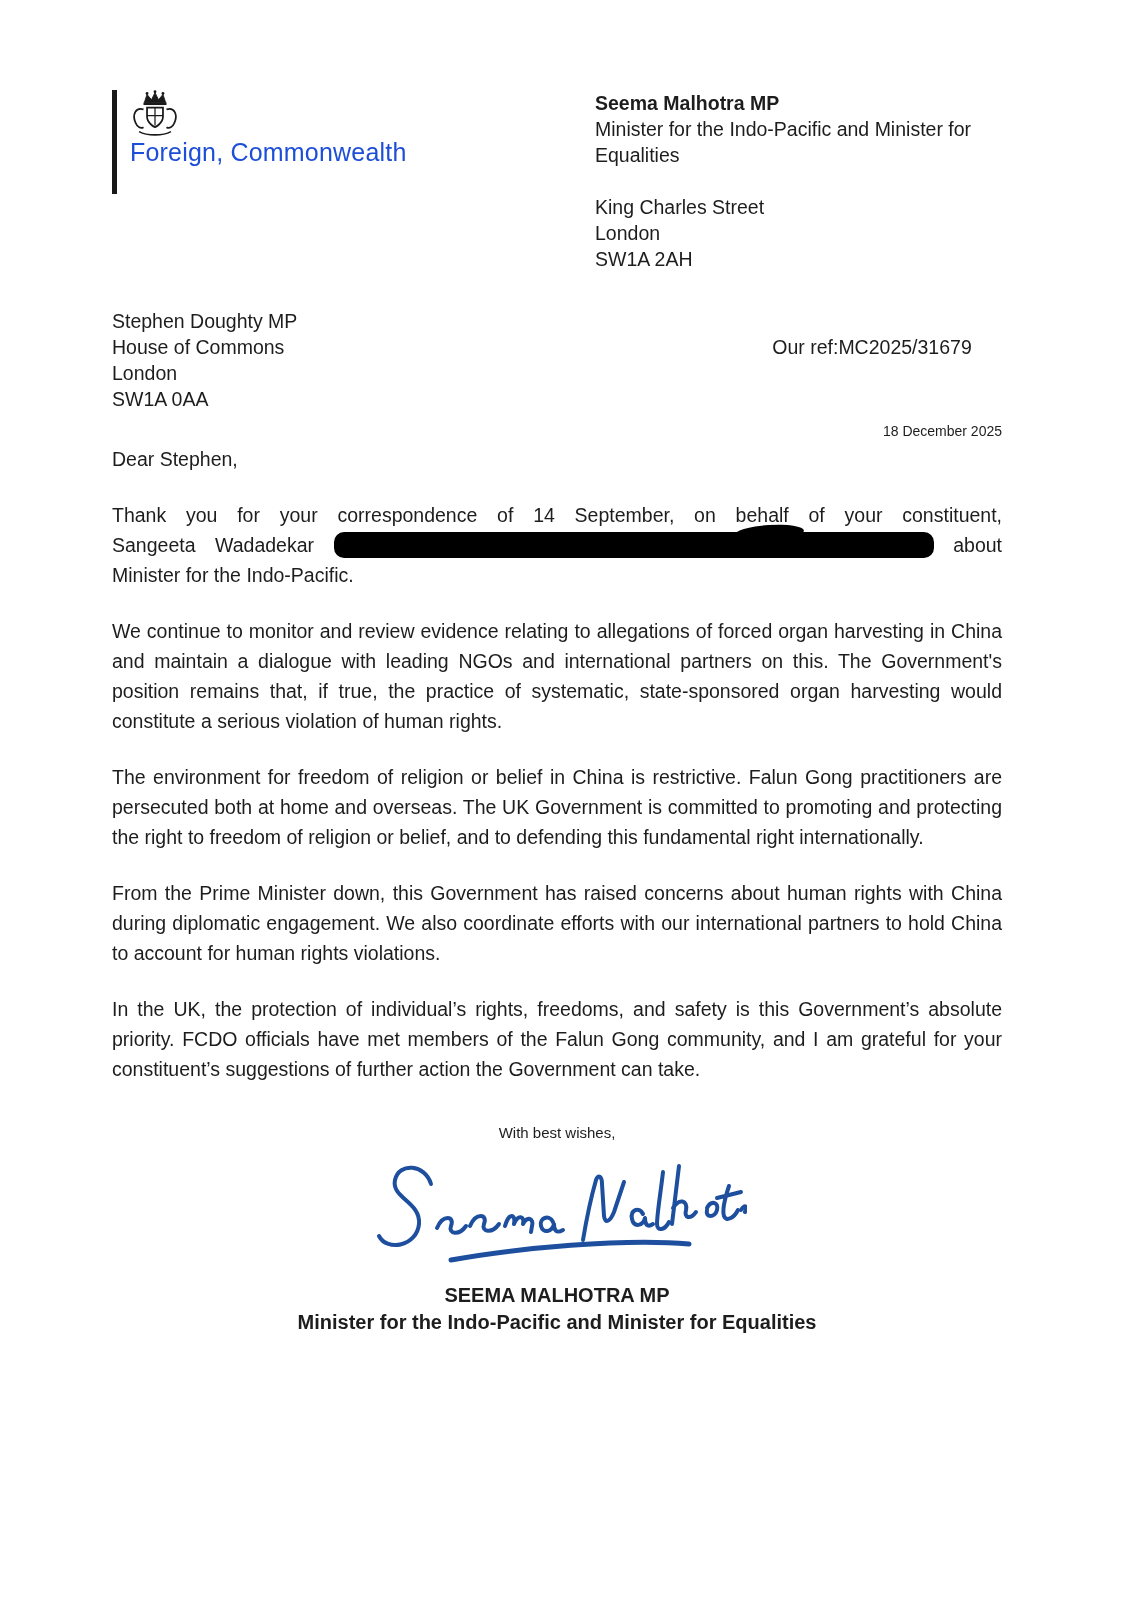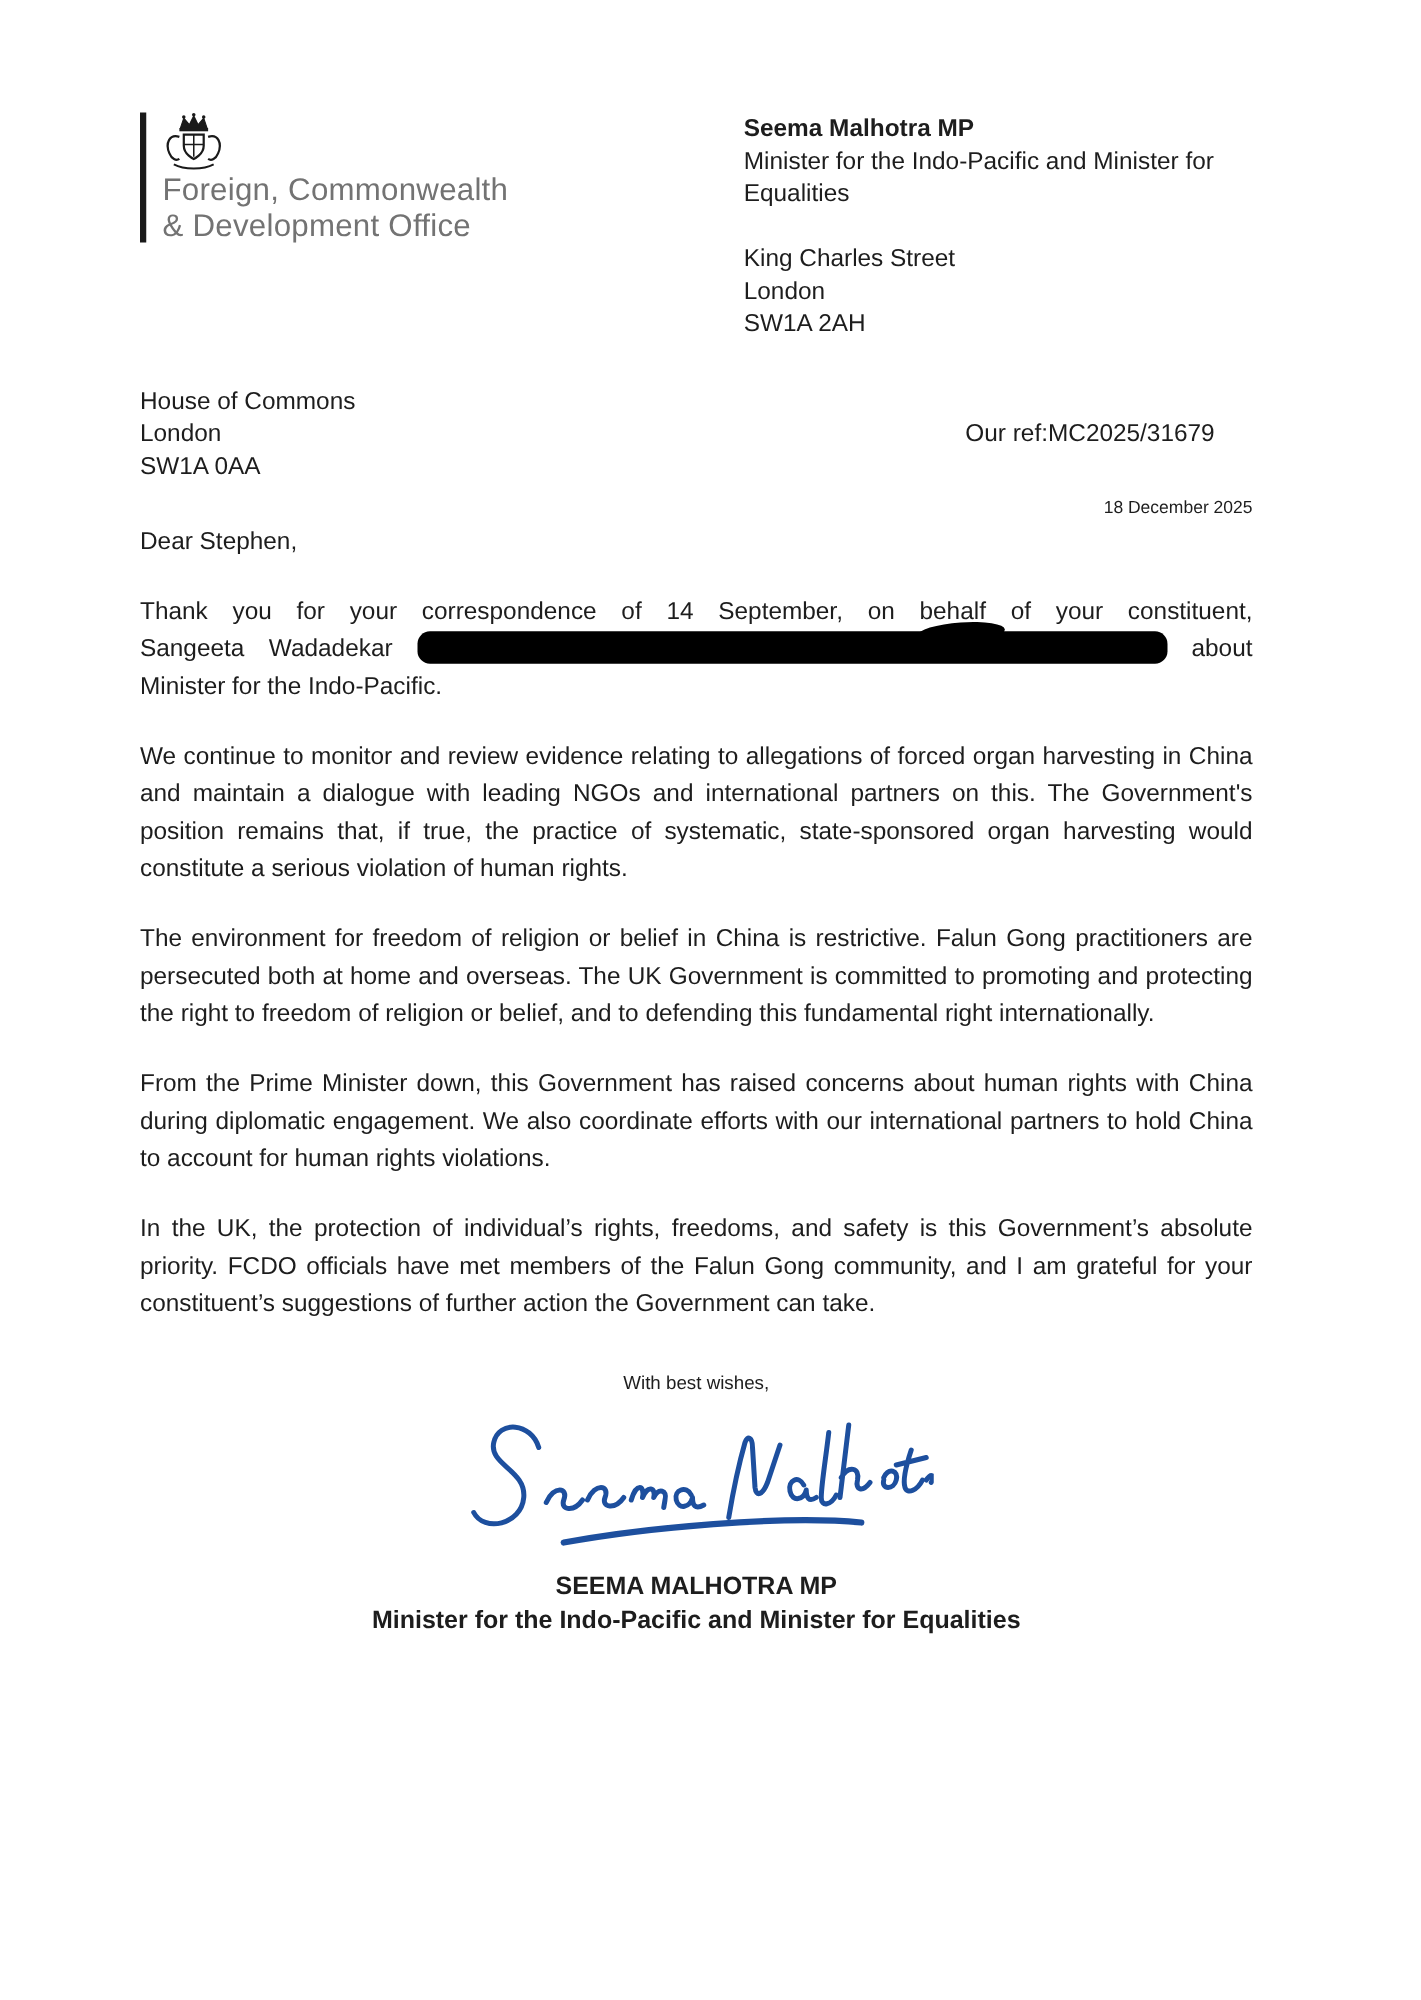--- a/index.html
+++ b/index.html
@@ -16,21 +16,21 @@
     background: #ffffff;
     overflow: hidden;
   }
   
   .letterhead { display: flex; }
   .logo-block { flex: 0 0 483px; display: flex; align-items: flex-start; }
   .logo-bar { width: 5px; height: 104px; background: #191919; flex: none; }
   .logo-inner { margin-left: 13px; }
   .crest { display: block; margin-bottom: 2px; }
   .dept-line {
-    font-size: 25px; line-height: 29px; color: #737373; letter-spacing: 0.2px;
+    font-size: 25px; line-height: 29px; color: #1d4ed8; letter-spacing: 0.2px;
   }
   .sender-block { flex: 1 1 auto; max-width: 407px; font-size: 19.5px; line-height: 26px; }
   .sender-name { font-weight: bold; }
   .sender-address { margin-top: 26px; }
   .sender-email { margin-top: 22px; font-weight: bold; }
   
   .address-row { display: flex; margin-top: 36px; font-size: 19.5px; line-height: 26px; }
   .recipient-block { flex: 0 0 630px; }
   .ref-col { flex: 1 1 auto; }
   .ref-row { display: flex; justify-content: center; margin-top: 26px; }
@@ -84,37 +84,37 @@
             <circle cx="37" cy="4" r="1.6" fill="#1a1a1a" stroke="none"></circle>
             <rect x="15" y="14" width="26" height="3" fill="#1a1a1a" stroke="none"></rect>
             <path d="M19,20 h18 v10 c0,8 -9,12 -9,12 c0,0 -9,-4 -9,-12 Z"></path>
             <path d="M28,20 v20 M19,29 h18" stroke-width="1.4"></path>
             <path d="M15,22 C6,19 2,28 6,37 C8,42 12,44 15,42"></path>
             <path d="M41,22 C50,19 54,28 50,37 C48,42 44,44 41,42"></path>
             <path d="M10,47 C19,52 37,52 46,47" stroke-width="1.8"></path>
           </g>
         </svg>
         <div class="dept-line">Foreign, Commonwealth</div>
-        <div class="dept-line">&amp; Development Office</div>
       </div>
     </div>
 
     <div class="sender-block">
       <div class="sender-name">Seema Malhotra MP</div>
       <div class="sender-role">Minister for the Indo-Pacific and Minister for Equalities</div>
       <div class="sender-address">
         <div>King Charles Street</div>
         <div>London</div>
         <div>SW1A 2AH</div>
       </div>
     </div>
   </div>
 
   <div class="address-row">
     <div class="recipient-block">
+      <div>Stephen Doughty MP</div>
       <div>House of Commons</div>
       <div>London</div>
       <div>SW1A 0AA</div>
     </div>
     <div class="ref-col">
       <div class="ref-row">
         <span>Our ref:</span>
         <span>MC2025/31679</span>
       </div>
     </div>

